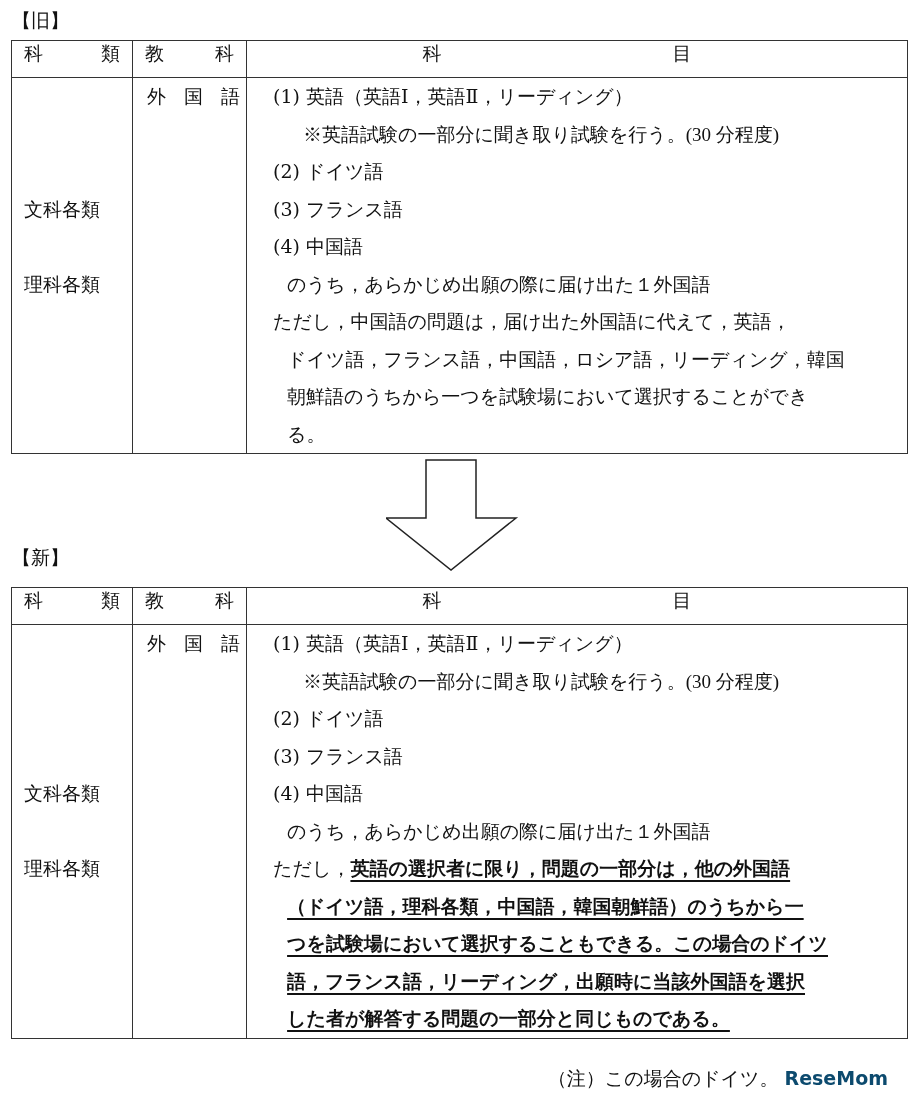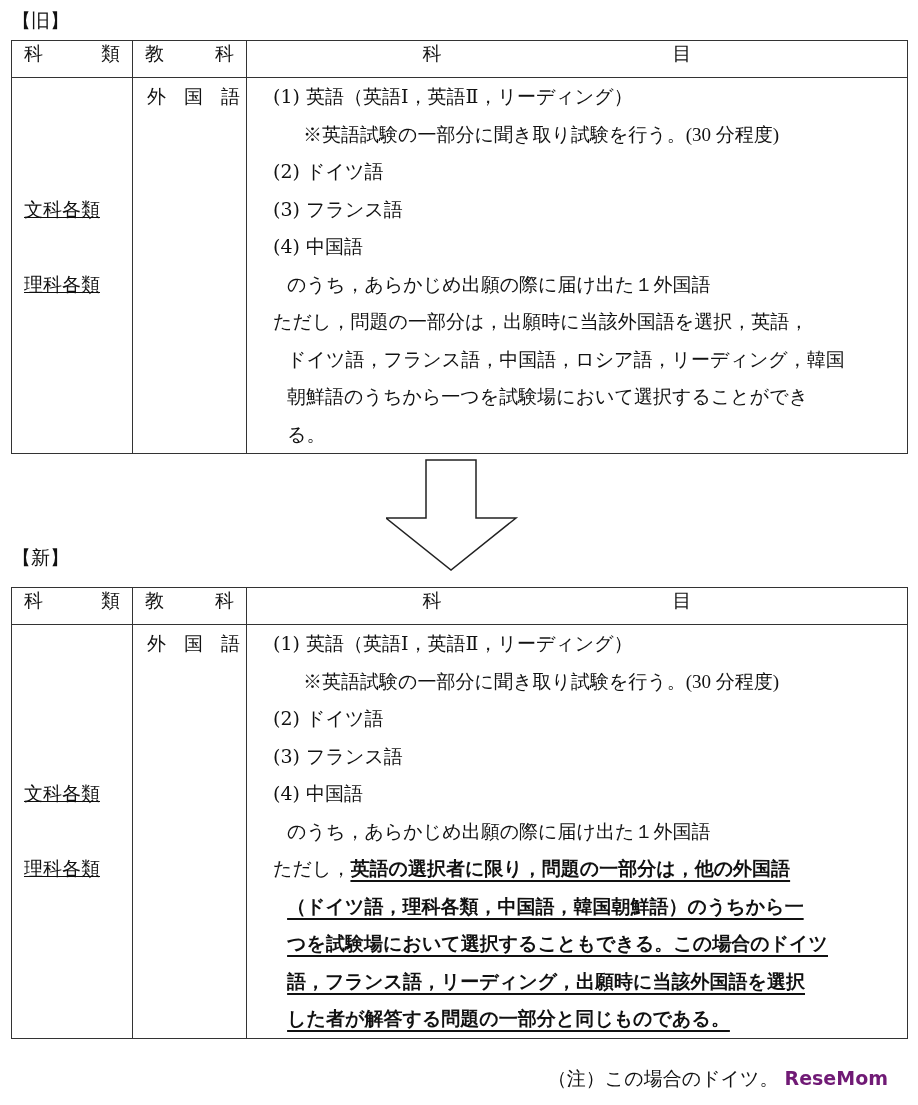--- a/index.html
+++ b/index.html
@@ -8,25 +8,25 @@
   table.t { position:absolute; left:11px; width:897px; border-collapse:collapse; font-size:19px; }
   table.t td { border:1.5px solid #333; vertical-align:top; padding:0; }
   .c1 { width:120px; } .c2 { width:110px; }
   .hdr td { height:36px; vertical-align:middle; }
   .hcell { display:flex; justify-content:space-between; padding:0 12px; }
   .hcell3 { display:flex; justify-content:space-around; padding:0 100px 0 60px; }
   .line { height:37.5px; line-height:37.5px; white-space:nowrap; }
   .ind1 { padding-left:26px; } .ind2 { padding-left:56px;font-family:Liberation Serif, serif; } .ind0 { padding-left:8px;margin-left:32px; }
   .ind0b { padding-left:26px; }
   .kyo { padding-left:14px; letter-spacing:6px; }
-  .bun { padding-left:12px;text-decoration:underline; }
+  .bun { padding-left:12px; }
   .u { font-family:"DejaVu Sans","Liberation Sans",sans-serif; font-weight:bold; text-decoration:underline; text-underline-offset:5px; text-decoration-thickness:2px; }
   .arrow { position:absolute; left:386px; top:458px; }
   .note { position:absolute; right:30px; top:1066px; font-size:19px; font-family:"DejaVu Sans","Liberation Sans",sans-serif; }
-  .wm { color:#701a75; font-weight:bold; }
+  .wm { color:#0c4a6e; font-weight:bold; }
 </style>
 </head>
 <body>
 
 <div class="label" style="top:8px">【旧】</div>
 <table class="t" style="top:40px">
   <tbody>
       <tr class="hdr">
     <td class="c1">
           <div class="hcell">
@@ -59,21 +59,21 @@
     <td class="c2">
           <div class="line kyo">外 国 語</div>
         </td>
     <td>
       <div class="line ind1">(1) 英語（英語Ⅰ，英語Ⅱ，リーディング）</div>
       <div class="line ind2">※英語試験の一部分に聞き取り試験を行う。(30 分程度)</div>
       <div class="line ind1">(2) ドイツ語</div>
       <div class="line ind1">(3) フランス語</div>
       <div class="line ind1">(4) 中国語</div>
       <div class="line ind0">のうち，あらかじめ出願の際に届け出た１外国語</div>
-      <div class="line ind0b">ただし，問題の一部分は，出願時に当該外国語を選択，英語，</div>
+      <div class="line ind0b">ただし，中国語の問題は，届け出た外国語に代えて，英語，</div>
       <div class="line ind0">ドイツ語，フランス語，中国語，ロシア語，リーディング，韓国</div>
       <div class="line ind0">朝鮮語のうちから一つを試験場において選択することができ</div>
       <div class="line ind0">る。</div>
     </td>
   </tr>
 </tbody>
   </table>
 
 <svg class="arrow" width="150" height="115">
   <polygon points="40,2 90,2 90,60 130,60 65,112 0,60 40,60" fill="#fff" stroke="#222" stroke-width="1.5"></polygon>

